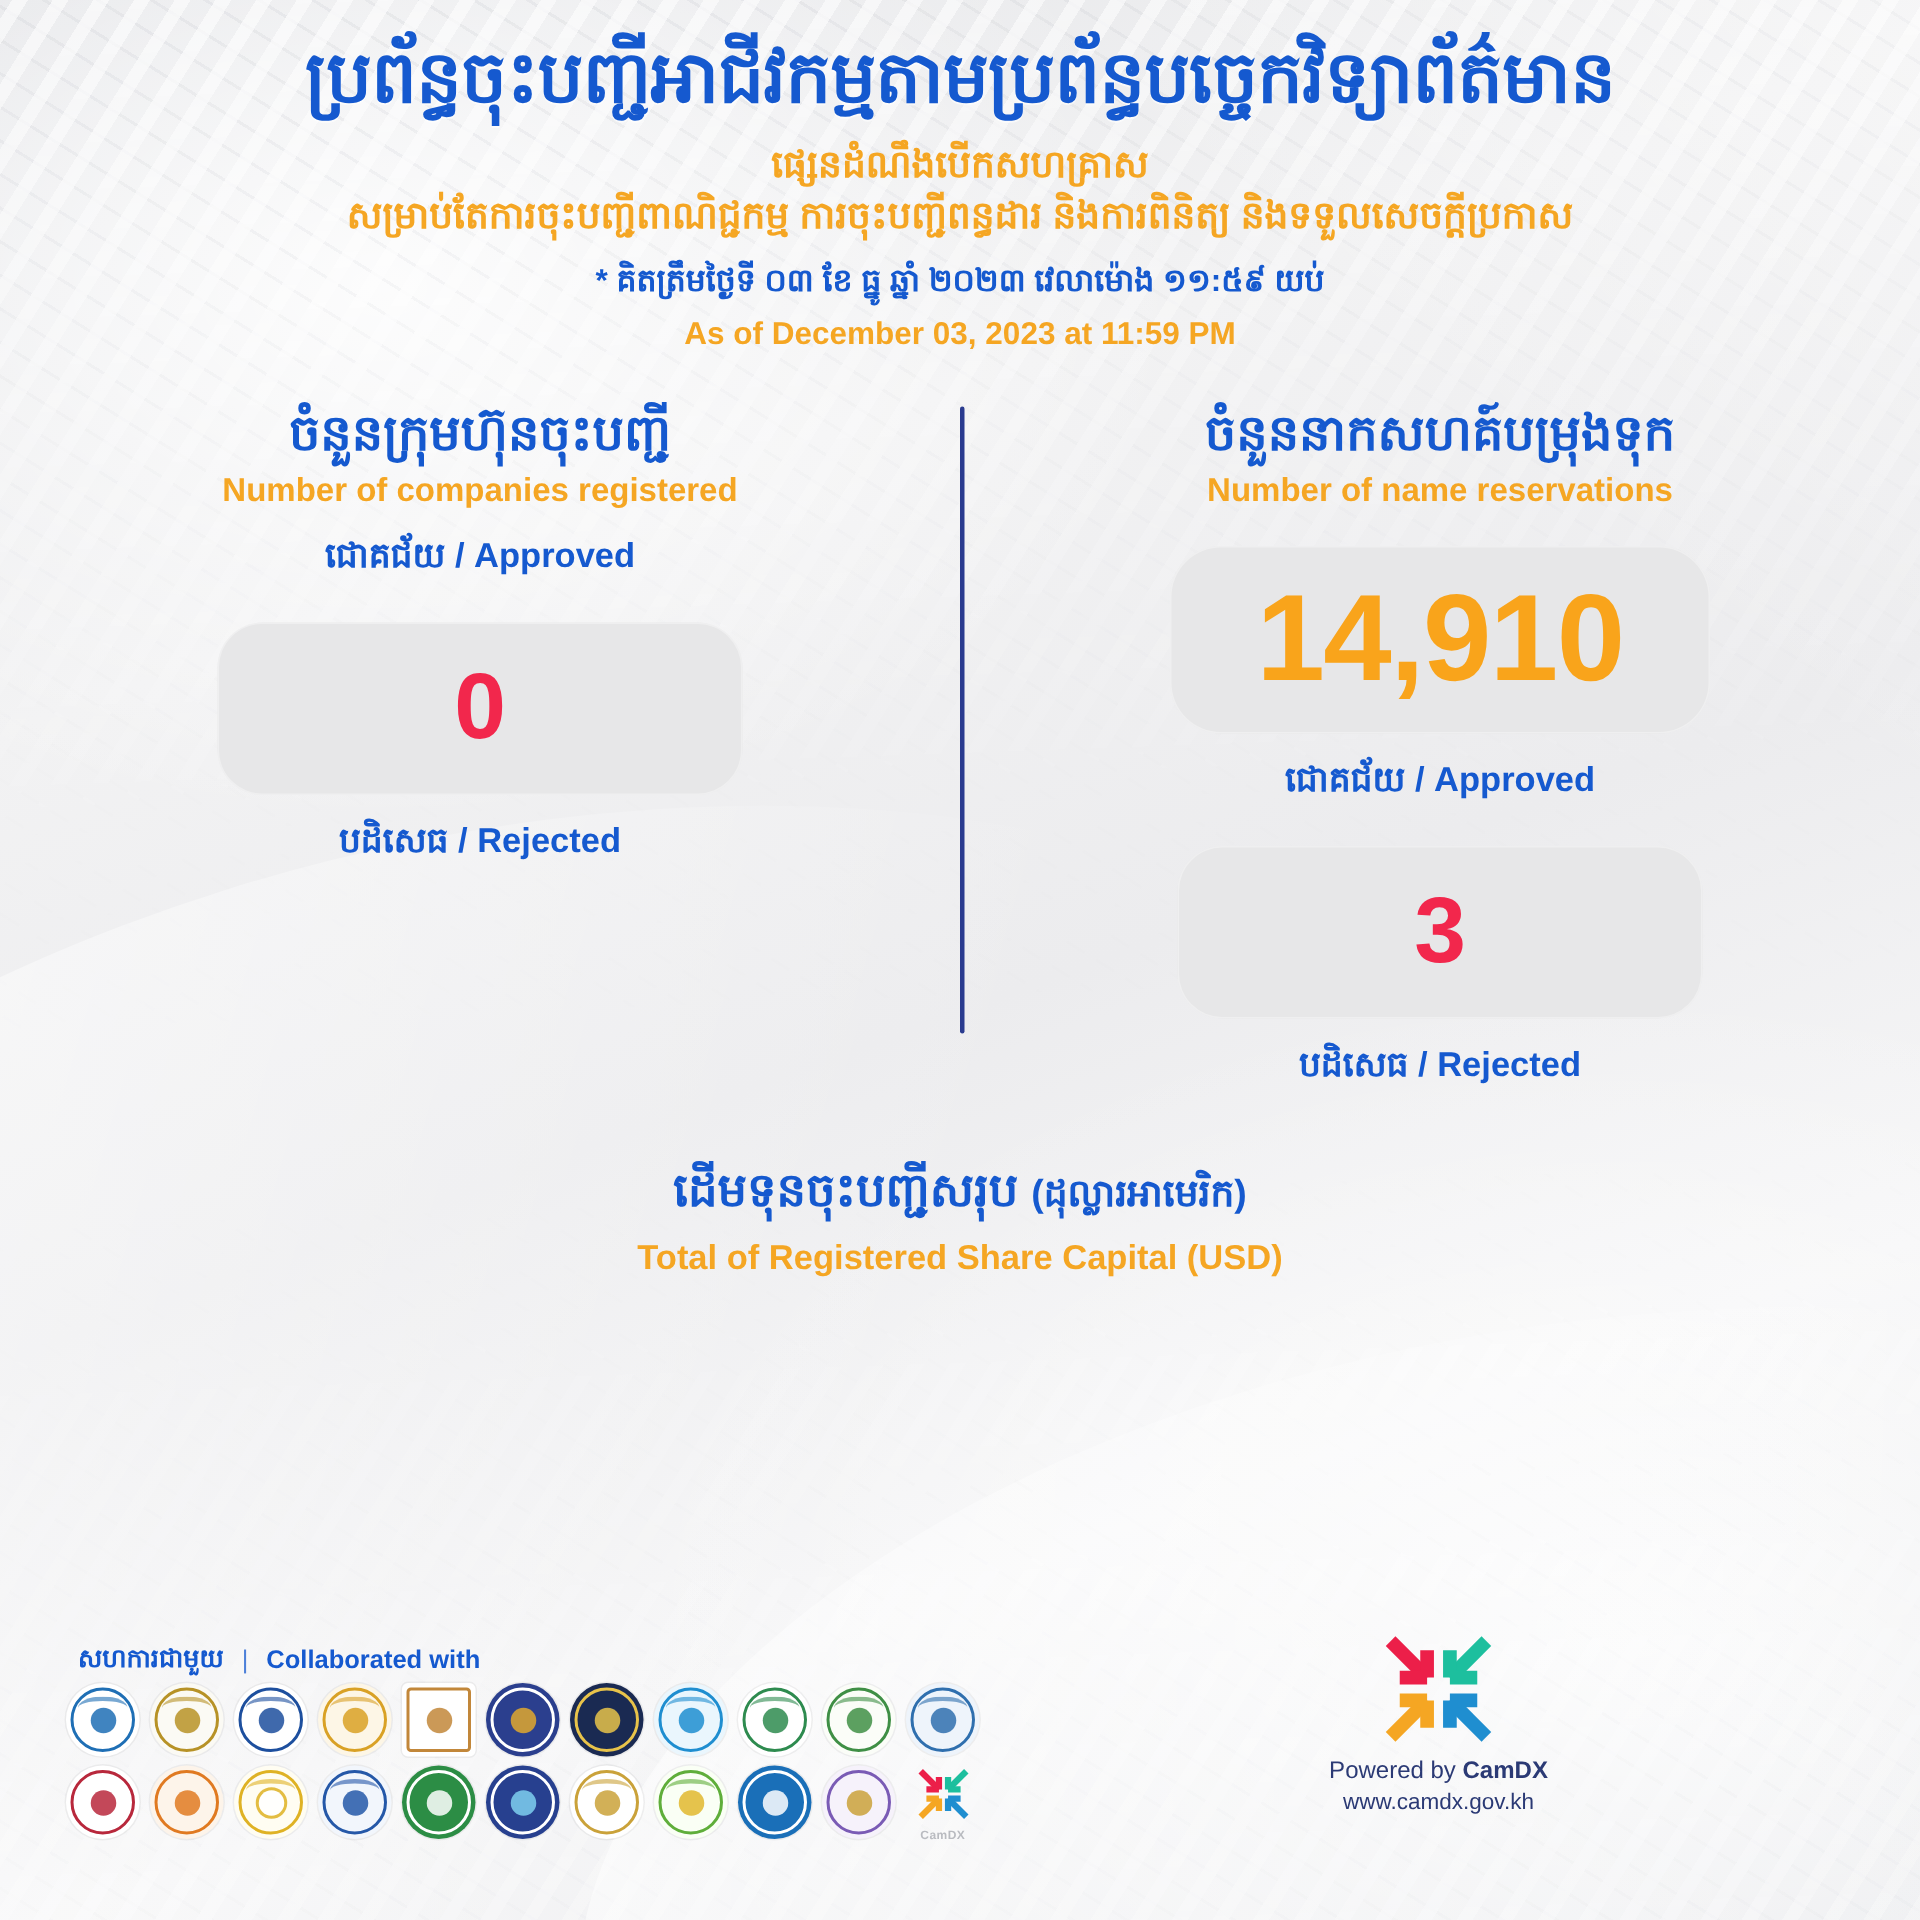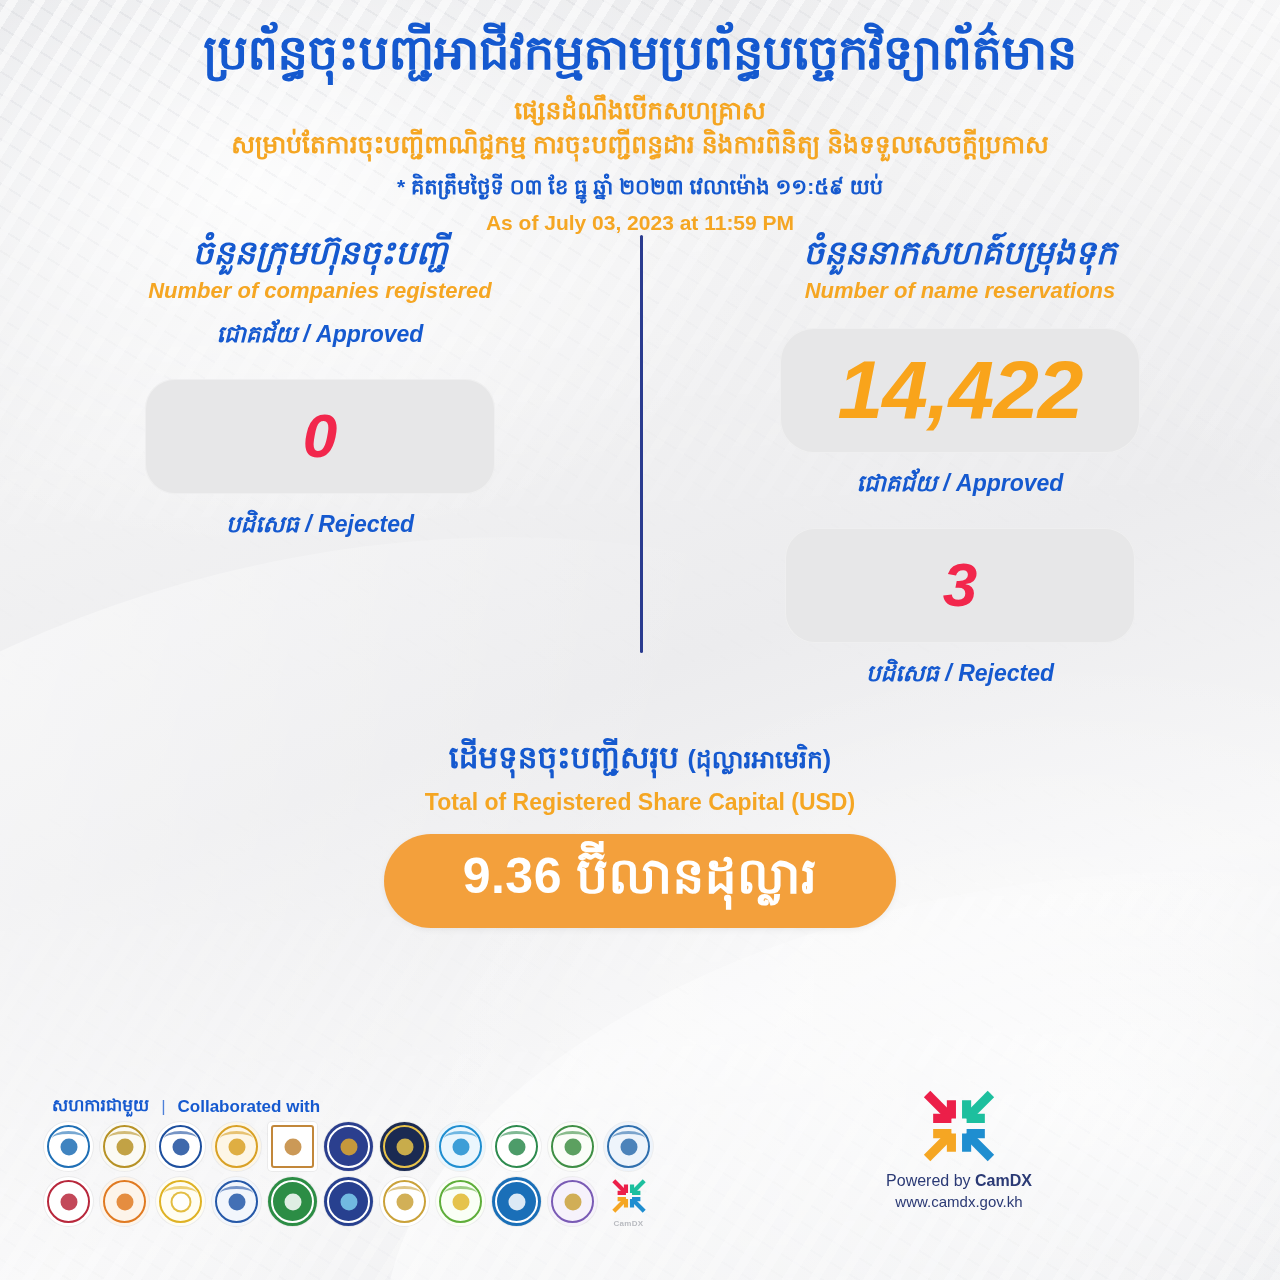--- a/index.html
+++ b/index.html
@@ -57,21 +57,21 @@
   .sub2{
     color:#1559cf;font-weight:bold;font-size:21px;margin-top:12px;
   }
   .sub3{
     color:#f5a623;font-weight:bold;font-size:21px;margin-top:7px;
   }
 
   
   .cols{
     position:relative;display:flex;justify-content:flex-start;
-    font-style:italic;
+    margin-top:36px;
   }
   .divider{
     position:absolute;left:640px;top:0px;width:3px;height:418px;
     background:#2a3b8f;border-radius:2px;
   }
   .col{width:640px;display:flex;flex-direction:column;align-items:center;}
   .col-head-kh{
     color:#1559cf;font-weight:bold;font-size:33px;line-height:1.1;
   }
   .col-head-en{
@@ -171,59 +171,56 @@
 
   <div class="content">
 
     <div class="hdr">
       <div class="title">ប្រព័ន្ធចុះបញ្ជីអាជីវកម្មតាមប្រព័ន្ធបច្ចេកវិទ្យាព័ត៌មាន</div>
       <div class="sub1">
         <div>ផ្សេនដំណឹងបើកសហគ្រាស</div>
         <div>សម្រាប់តែការចុះបញ្ជីពាណិជ្ជកម្ម ការចុះបញ្ជីពន្ធដារ និងការពិនិត្យ និងទទួលសេចក្តីប្រកាស</div>
       </div>
       <div class="sub2">* គិតត្រឹមថ្ងៃទី ០៣ ខែ ធ្នូ ឆ្នាំ ២០២៣ វេលាម៉ោង ១១:៥៩ យប់</div>
-      <div class="sub3">As of July 03, 2023 at 11:59 PM</div>
+      <div class="sub3">As of December 03, 2023 at 11:59 PM</div>
     </div>
 
     <div class="cols">
       <div class="divider"></div>
 
       <div class="col">
         <div class="col-head-kh">ចំនួនក្រុមហ៊ុនចុះបញ្ជី</div>
         <div class="col-head-en">Number of companies registered</div>
         <div class="cap">ជោគជ័យ / Approved</div>
         <div class="card small">
           <span class="rejnum">0</span>
         </div>
         <div class="cap">បដិសេធ / Rejected</div>
       </div>
 
       <div class="col">
         <div class="col-head-kh">ចំនួននាកសហគ៍បម្រុងទុក</div>
         <div class="col-head-en">Number of name reservations</div>
         <div class="card">
-          <span class="bignum">14,422</span>
+          <span class="bignum">14,910</span>
         </div>
         <div class="cap">ជោគជ័យ / Approved</div>
         <div class="card small">
           <span class="rejnum">3</span>
         </div>
         <div class="cap">បដិសេធ / Rejected</div>
       </div>
     </div>
 
     <div class="capital">
       <div class="cap-kh">
         <span>ដើមទុនចុះបញ្ជីសរុប</span>
         <span class="paren">(ដុល្លារអាមេរិក)</span>
       </div>
       <div class="cap-en">Total of Registered Share Capital (USD)</div>
-      <div class="pill">
-        <span class="pill-txt">9.36 ប៊ីលានដុល្លារ</span>
-      </div>
     </div>
 
     <div class="footer">
 
       <div class="collab">
         <span class="collab-kh">សហការជាមួយ</span>
         <span class="collab-bar">|</span>
         <span class="collab-en">Collaborated with</span>
       </div>
 

